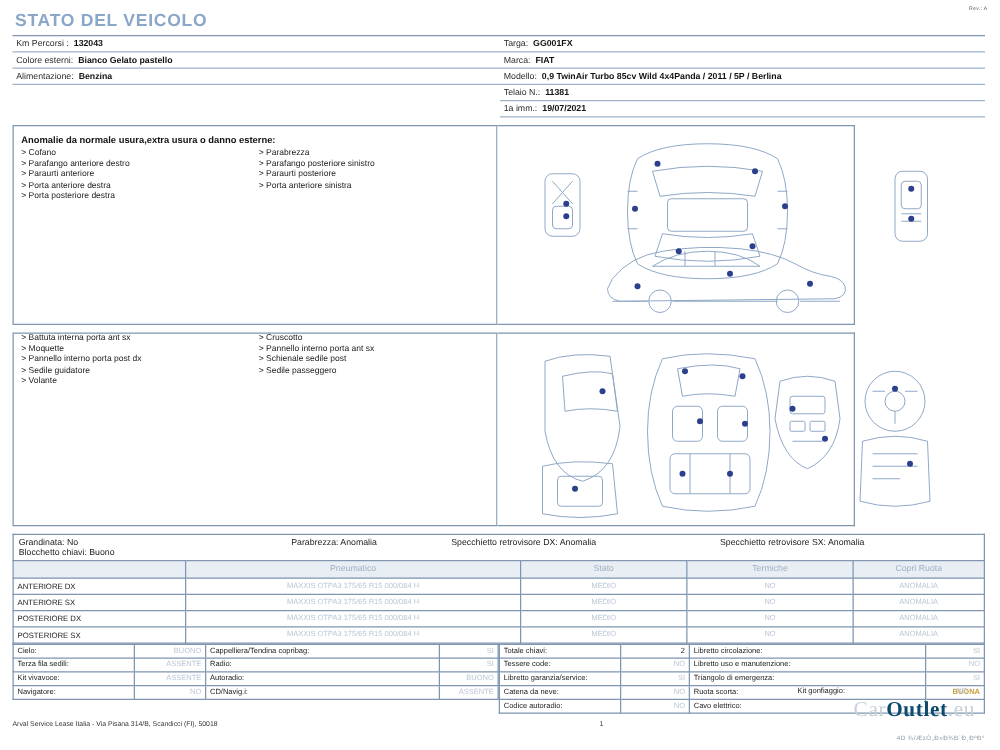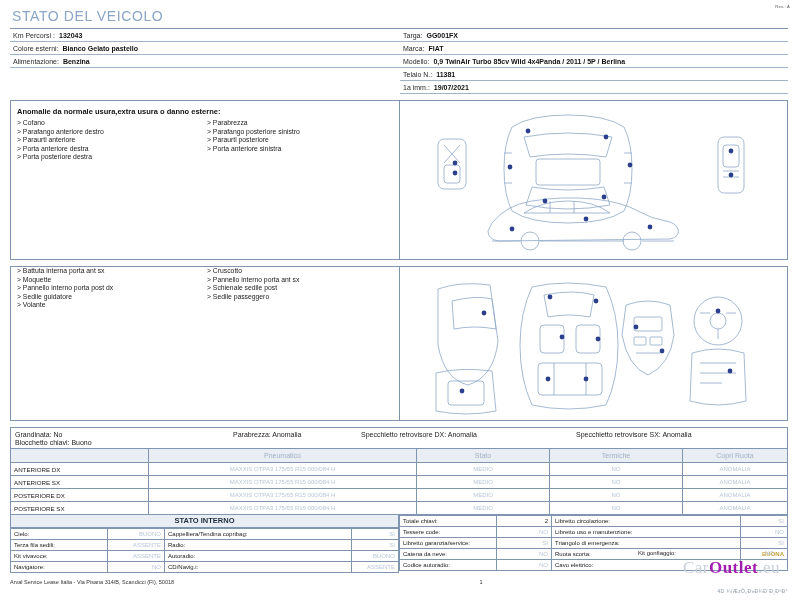--- a/index.html
+++ b/index.html
@@ -9,21 +9,21 @@
     font-family:"Liberation Sans", sans-serif;
     color:#1b1b1b;
     overflow:hidden;
   }
   .page{position:relative;width:800px;height:600px;box-sizing:border-box;padding:6px 10px 0 10px;}
 
   .rev{position:absolute;right:10px;top:4px;font-size:4px;color:#555;letter-spacing:.3px;}
 
   .title{
     color:#8aa6c8;font-size:14px;letter-spacing:.6px;margin:2px 0 4px 2px;
-    font-weight:normal;
+    font-weight:bold;
   }
 
   
   .hdr{display:flex;width:778px;border-top:1px solid #7f95b0;}
   .hdr-col{box-sizing:border-box;}
   .hdr-left{width:390px;border-right:0;}
   .hdr-right{width:388px;}
   .hdr-row{
     display:flex;align-items:center;height:13px;
     border-bottom:1px solid #9fb3c9;
@@ -31,21 +31,21 @@
   }
   .hdr-row .k{color:#2a2a2a;}
   .hdr-row .v{font-weight:bold;margin-left:4px;color:#111;}
   .hdr-row.blank{border-bottom:none;}
   .hdr-left .hdr-row:first-child{border-top:none;}
 
   
   .box{
     box-sizing:border-box;border:1px solid #7f95b0;position:relative;background:#fff;
   }
-  .sect{display:flex;width:778px;margin-top:6px;}
+  .sect{display:flex;width:674px;margin-top:6px;}
   .sect .left{width:390px;height:160px;}
   .sect .right{width:388px;height:160px;border-left:0;}
   .sect.inner .left{height:155px;}
   .sect.inner .right{height:155px;border-left:0;}
 
   .box h3{
     margin:0;padding:6px 0 3px 6px;font-size:7.5px;font-weight:bold;color:#111;
   }
   .cols{display:flex;padding-left:6px;}
   .cols ul{list-style:none;margin:0;padding:0;width:190px;}
@@ -99,21 +99,21 @@
 
   
   .footer{
     width:778px;display:flex;justify-content:space-between;align-items:center;
     font-size:5.5px;color:#333;margin-top:6px;
   }
   .wm{
     position:absolute;right:20px;bottom:22px;font-size:17px;color:#c7cfd8;
     letter-spacing:.5px;font-family:"Liberation Serif",serif;
   }
-  .wm b{color:#a21caf;font-weight:bold;}
+  .wm b{color:#0c4a6e;font-weight:bold;}
   .codes{position:absolute;right:12px;bottom:6px;font-size:5px;color:#8d99a6;letter-spacing:.4px;}
   .pagenum{font-size:5.5px;color:#333;}
 </style>
 </head>
 <body>
 
 <div class="page">
 
   <div class="rev">Rev.: A</div>
 
@@ -341,21 +341,20 @@
         <td>MEDIO</td>
         <td>NO</td>
         <td>ANOMALIA</td>
       </tr>
     </tbody>
   </table>
 
   <div class="bottom">
 
     <div class="bt">
-      <div class="cap">STATO INTERNO</div>
       <table>
         <tbody>
           <tr>
             <td class="k" style="width:90px">Cielo:</td>
             <td class="v" style="width:50px">BUONO</td>
             <td class="k">Cappelliera/Tendina copribag:</td>
             <td class="v" style="width:40px">SI</td>
           </tr>
           <tr>
             <td class="k">Terza fila sedili:</td>

